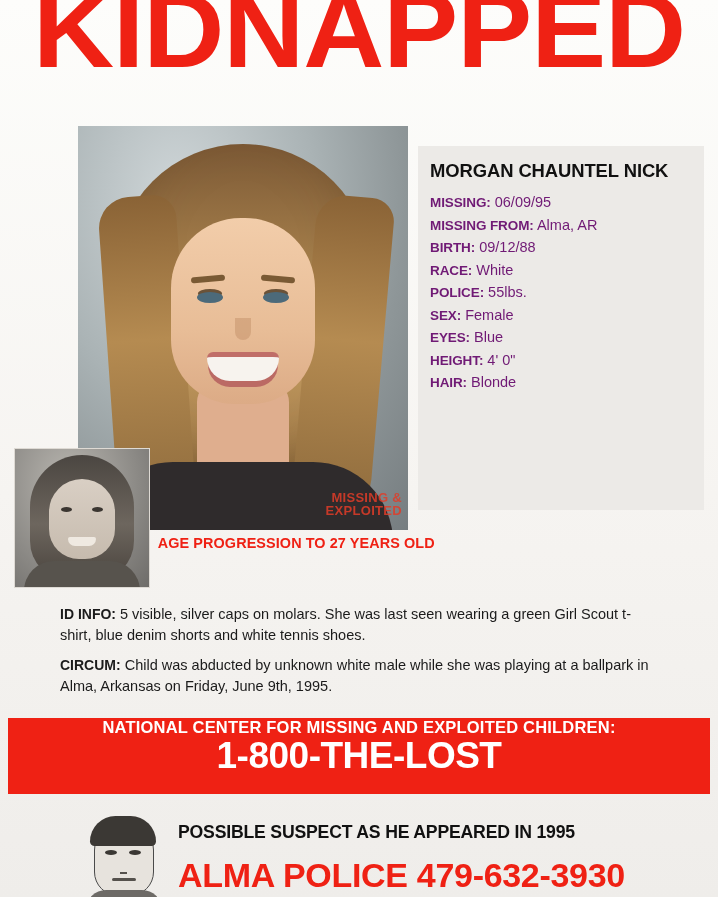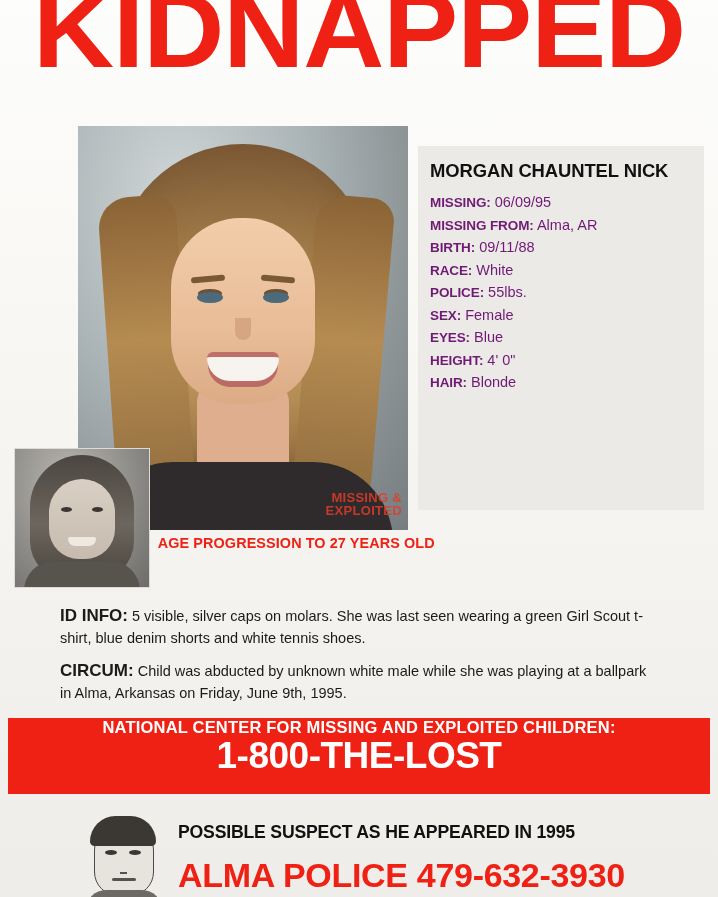--- a/index.html
+++ b/index.html
@@ -235,21 +235,21 @@
   .desc {
     position: absolute;
     left: 60px;
     top: 604px;
     width: 600px;
     font-size: 14.5px;
     color: #1b1b1b;
     line-height: 1.42;
   }
   .desc p { margin: 0 0 10px 0; }
-  .desc .k { font-weight: bold; font-size: 17px; }
+  .desc .k { font-weight: bold; font-size: 14px; }
 
   
   .hotline {
     position: absolute;
     left: 8px;
     top: 718px;
     width: 702px;
     height: 76px;
     background: #ef2114;
     text-align: center;
@@ -360,21 +360,21 @@
     <div class="info-row">
       <span class="k">MISSING:</span>
       <span class="v">06/09/95</span>
     </div>
     <div class="info-row">
       <span class="k">MISSING FROM:</span>
       <span class="v">Alma, AR</span>
     </div>
     <div class="info-row">
       <span class="k">BIRTH:</span>
-      <span class="v">09/11/88</span>
+      <span class="v">09/12/88</span>
     </div>
     <div class="info-row">
       <span class="k">RACE:</span>
       <span class="v">White</span>
     </div>
     <div class="info-row">
       <span class="k">POLICE:</span>
       <span class="v">55lbs.</span>
     </div>
     <div class="info-row">

